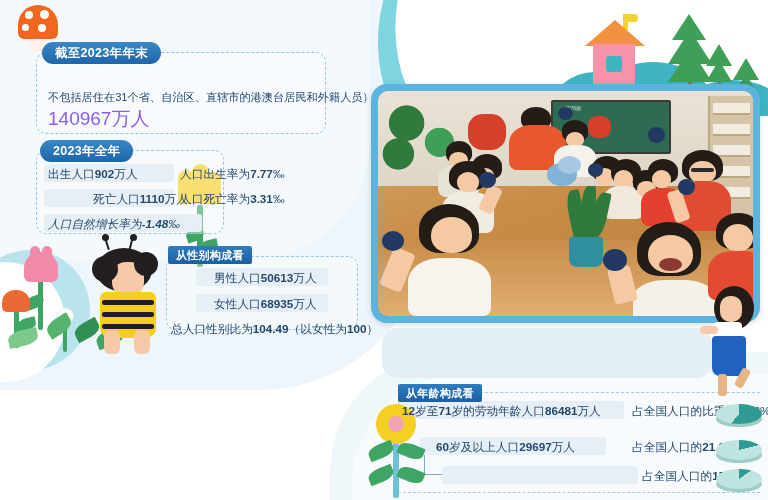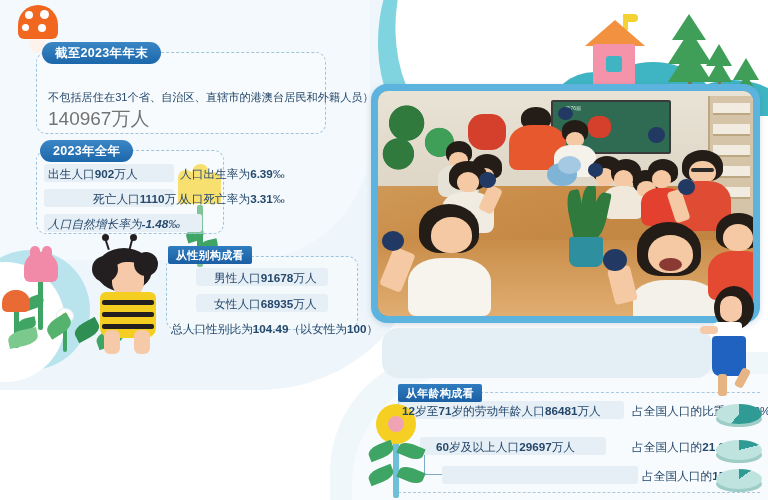--- a/index.html
+++ b/index.html
@@ -142,21 +142,21 @@
   }
 
   .txt {
     position: absolute;
     color: #25486b;
     font-size: 11.7px;
     line-height: 17px;
     white-space: nowrap;
     z-index: 6;
   }
-  .txt.big { font-size: 19px; line-height: 22px; color: #737373; }
+  .txt.big { font-size: 19px; line-height: 22px; color: #8b5cf6; }
   .txt b { font-weight: bold; }
 
   .chip {
     position: absolute;
     background: #e7eff6;
     border-radius: 3px;
     z-index: 4;
   }
 
   
@@ -337,21 +337,21 @@
   <div class="badge pill" style="left:42px; top:42px;">截至2023年年末</div>
   <div class="txt" style="left:48px; top:89px; font-size:11.2px;">不包括居住在31个省、自治区、直辖市的港澳台居民和外籍人员）</div>
   <div class="txt big" style="left:48px; top:108px;">140967万人</div>
 
   <div class="dashbox" style="left:36px; top:150px; width:188px; height:84px;"></div>
   <div class="badge pill" style="left:40px; top:140px;">2023年全年</div>
 
   <div class="chip" style="left:44px; top:164px; width:130px; height:18px;"></div>
   <div class="txt" style="left:48px; top:165px;">出生人口<b>902</b>万人</div>
   <div class="txt" style="left:180px; top:165px;">
-    人口出生率为<b>6.39</b>‰
+    人口出生率为<b>7.77</b>‰
   </div>
 
   <div class="chip" style="left:44px; top:189px; width:130px; height:18px;"></div>
   <div class="txt" style="left:48px; top:190px;margin-left:45px;">死亡人口<b>1110</b>万人</div>
   <div class="txt" style="left:180px; top:190px;">人口死亡率为<b>3.31</b>‰</div>
 
   <div class="chip" style="left:44px; top:214px; width:158px; height:18px;"></div>
   <div class="txt" style="left:48px; top:215px;font-style:italic;">人口自然增长率为<b>-1.48</b>‰</div>
 
   <div>
@@ -405,21 +405,21 @@
     <div style="position:absolute; left:106px; top:238px; width:2px; height:12px; background:#231f20; transform:rotate(-18deg);"></div>
     <div style="position:absolute; left:102px; top:234px; width:7px; height:7px; background:#231f20; border-radius:50%;"></div>
     <div style="position:absolute; left:130px; top:238px; width:2px; height:12px; background:#231f20; transform:rotate(14deg);"></div>
     <div style="position:absolute; left:130px; top:234px; width:7px; height:7px; background:#231f20; border-radius:50%;"></div>
   </div>
 
   <div class="dashbox" style="left:166px; top:256px; width:192px; height:74px;"></div>
   <div class="badge rect" style="left:168px; top:246px;">从性别构成看</div>
 
   <div class="chip" style="left:196px; top:268px; width:132px; height:18px;"></div>
-  <div class="txt" style="left:214px; top:269px;">男性人口<b>91678</b>万人</div>
+  <div class="txt" style="left:214px; top:269px;">男性人口<b>50613</b>万人</div>
 
   <div class="chip" style="left:196px; top:294px; width:132px; height:18px;"></div>
   <div class="txt" style="left:214px; top:295px;">女性人口<b>68935</b>万人</div>
 
   <div class="txt" style="left:171px; top:320px;">总人口性别比为<b>104.49</b>（以女性为<b>100</b>）</div>
 
   <div class="photo-frame">
     <div class="photo">
       <div class="p-wall"></div>
       <div class="p-shelf">

